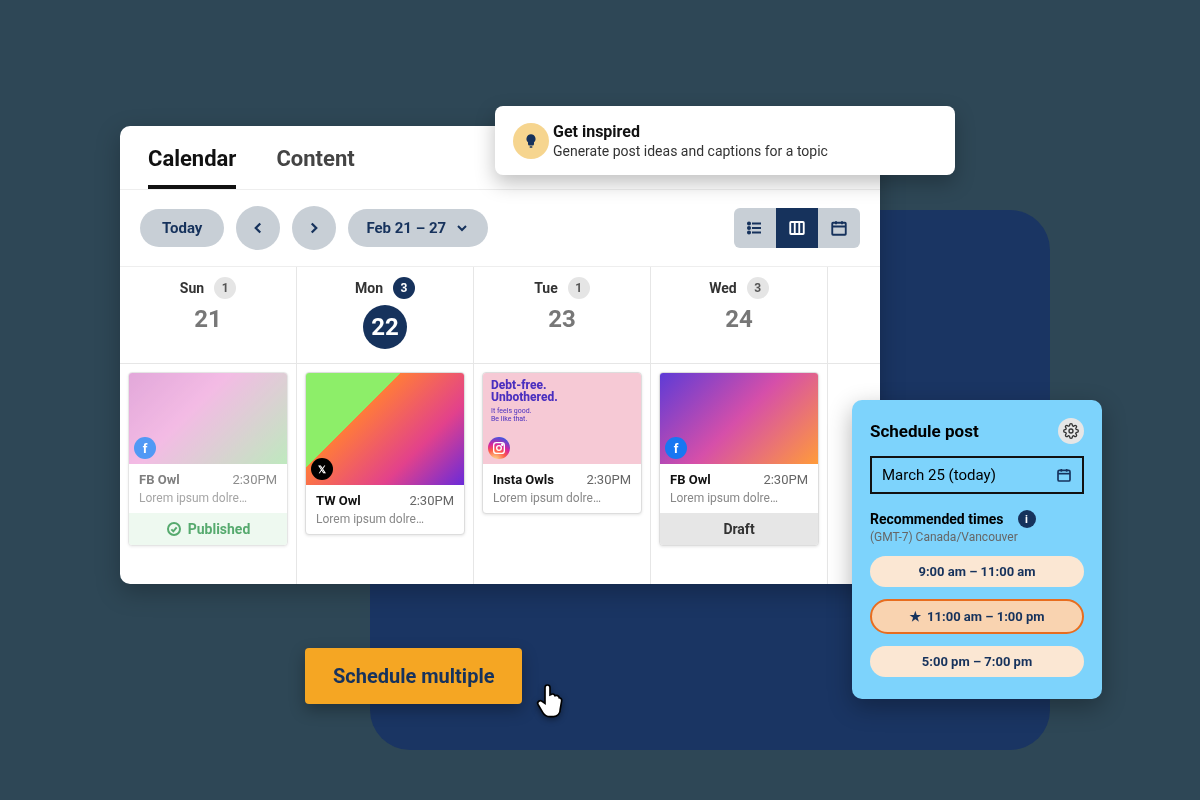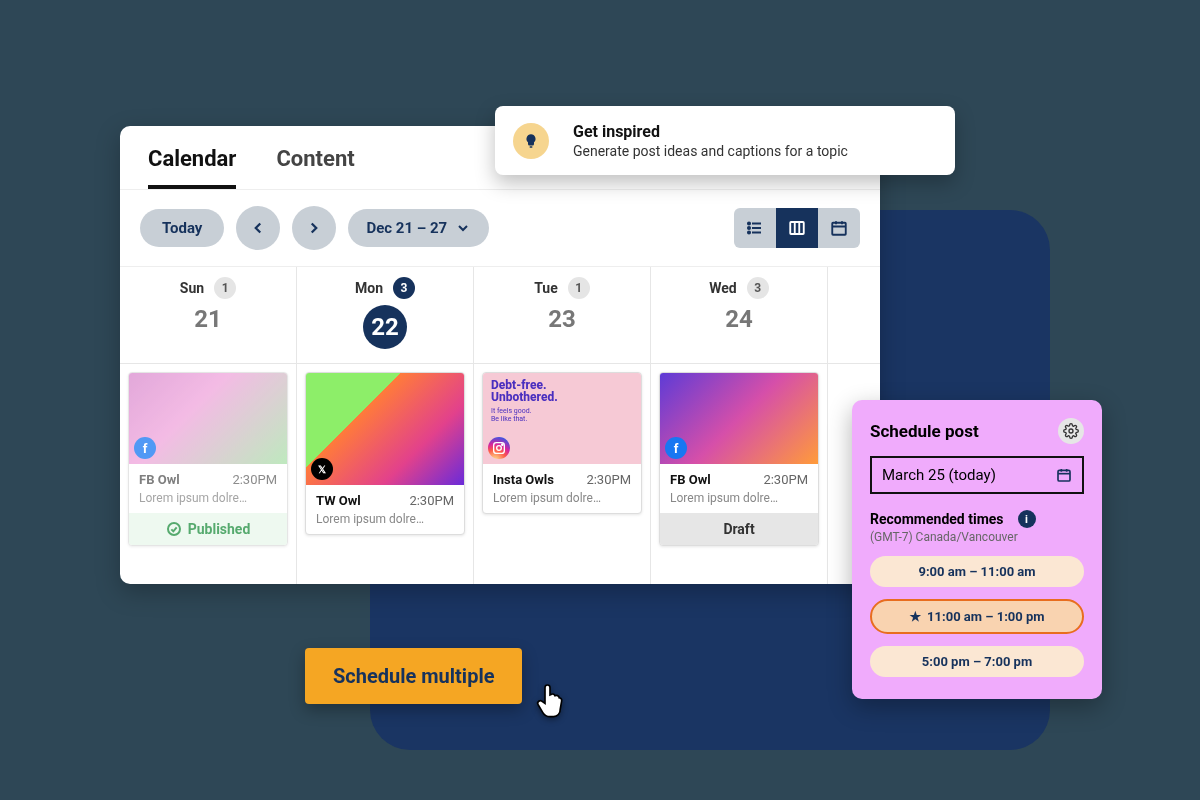--- a/index.html
+++ b/index.html
@@ -154,21 +154,21 @@
   
   .inspire {
     position: absolute;
     left: 495px; top: 106px;
     width: 460px;
     background: #fff;
     border-radius: 8px;
     box-shadow: 0 8px 20px rgba(0,0,0,.25);
     padding: 16px 18px;
     display: flex;
-    gap: 24px;
+    gap: 4px;
     align-items: center;
   }
   .bulb {
     width: 36px; height: 36px; border-radius: 50%;
     background: #f6d58f; display: flex; align-items: center; justify-content: center;
     color: #16325c;
   }
   .inspire h4 { font-size: 16px; font-weight: 700; color: #111; }
   .inspire p { font-size: 14px; color: #333; margin-top: 2px; }
 
@@ -191,21 +191,21 @@
     font-size: 34px;
     pointer-events: none;
     filter: drop-shadow(0 2px 3px rgba(0,0,0,.4));
   }
 
   
   .schedule-panel {
     position: absolute;
     right: 98px; top: 400px;
     width: 250px;
-    background: #f0abfc;
+    background: #7dd3fc;
     border-radius: 10px;
     box-shadow: 0 8px 24px rgba(0,0,0,.3);
     padding: 18px 18px 22px;
   }
   .sp-head { display: flex; justify-content: space-between; align-items: center; }
   .sp-title { font-weight: 700; font-size: 17px; }
   .gear-btn {
     width: 26px; height: 26px; border-radius: 50%;
     background: #e6e6e6; display: flex; align-items: center; justify-content: center;
     cursor: pointer; color: #333; font-size: 14px;
@@ -265,21 +265,21 @@
       <svg class="i18" viewBox="0 0 24 24" fill="none" stroke="currentColor" stroke-width="3">
           <polyline points="15 18 9 12 15 6"></polyline>
         </svg>
     </div>
     <div class="icon-pill">
       <svg class="i18" viewBox="0 0 24 24" fill="none" stroke="currentColor" stroke-width="3">
           <polyline points="9 18 15 12 9 6"></polyline>
         </svg>
     </div>
     <div class="range-pill">
-      <span>Dec 21 – 27</span>
+      <span>Feb 21 – 27</span>
       <svg class="i" viewBox="0 0 24 24" fill="none" stroke="currentColor" stroke-width="3">
           <polyline points="6 9 12 15 18 9"></polyline>
         </svg>
     </div>
     <div class="view-switch">
       <div class="view-btn">
         <svg class="i18" viewBox="0 0 24 24" fill="none" stroke="currentColor" stroke-width="2.5">
             <line x1="8" y1="6" x2="20" y2="6"></line>
             <line x1="8" y1="12" x2="20" y2="12"></line>
             <line x1="8" y1="18" x2="20" y2="18"></line>

